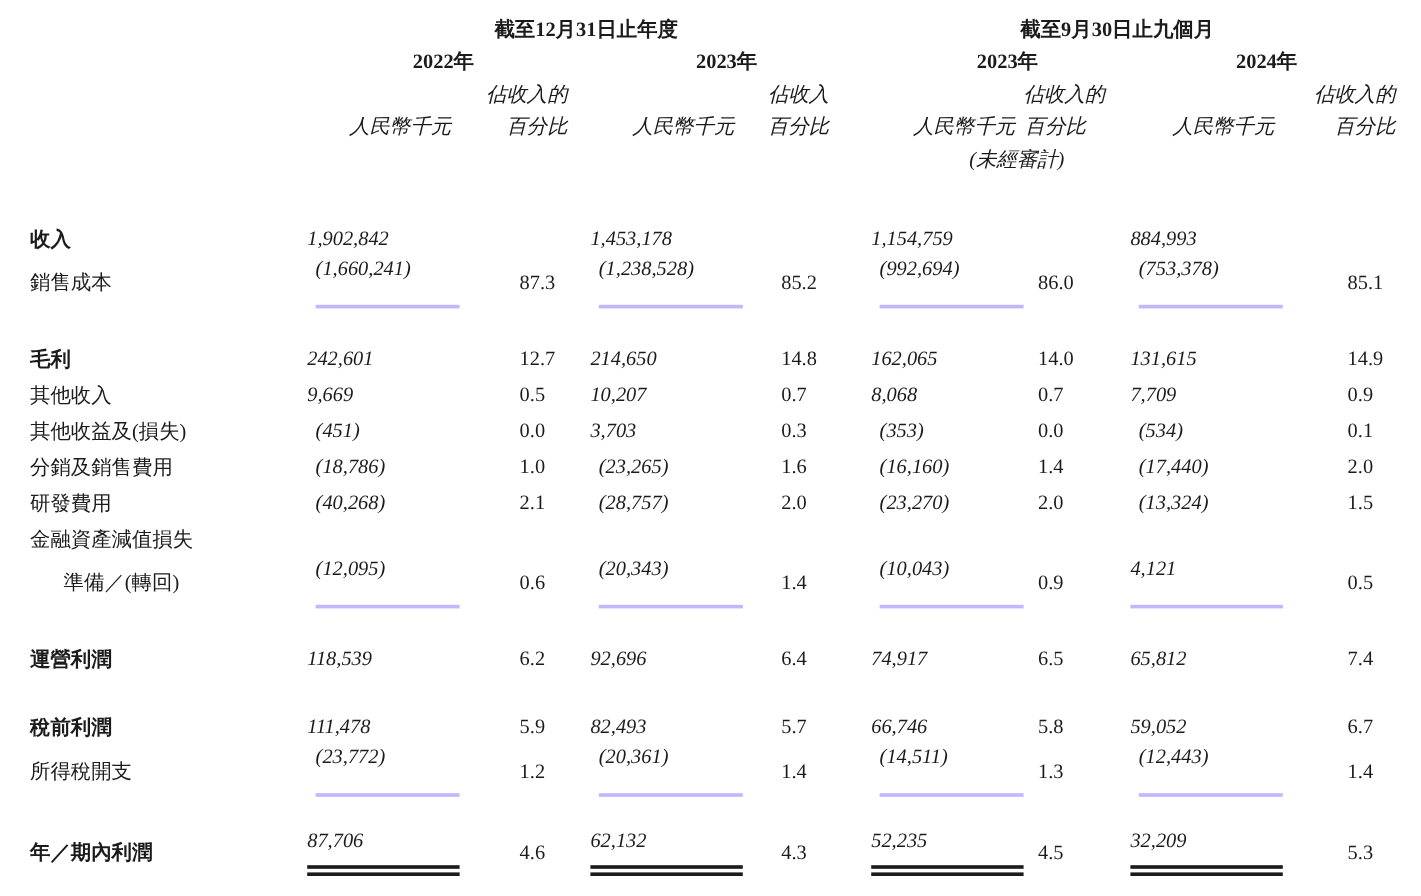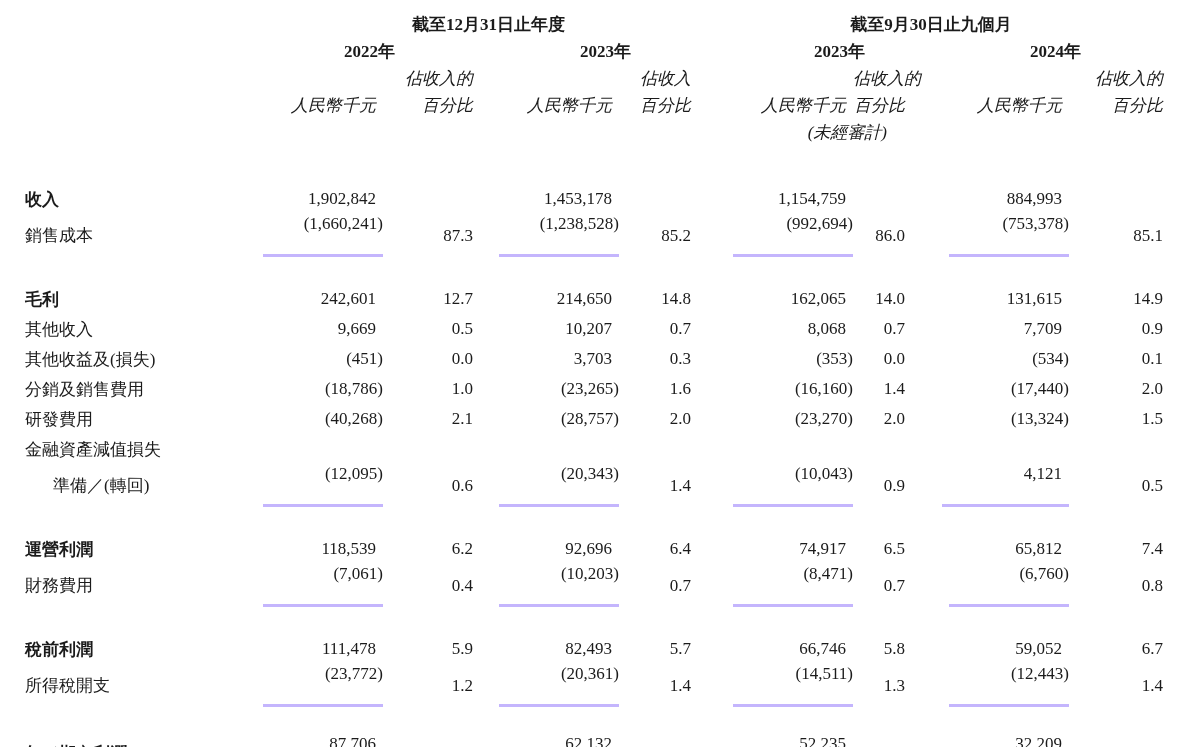--- a/index.html
+++ b/index.html
@@ -28,23 +28,23 @@
   tr.hB td{height:27px;}
   tr.hC td{height:27px;}
   tr.hD td{height:27px;}
   tr.hE td{height:33px;vertical-align:top;padding-top:4px;}
   tr.hsp td{height:30px;}
   tr.drow td{height:30px;vertical-align:middle;}
   tr.spacer td{height:27px;}
   
   .b{font-weight:bold;margin-top:48px;}
   .ind{text-indent:28px;}
-  .num{display:inline-block;min-width:120px;text-align:right;padding-right:7px;}
+  .num{display:inline-block;min-width:120px;text-align:left;padding-right:7px;font-style:italic;}
   .num.paren{padding-right:0;}
-  .pct{display:inline-block;min-width:40px;text-align:right;padding-right:4px;}
+  .pct{display:inline-block;min-width:40px;text-align:left;padding-right:4px;}
   .num.u{border-bottom:3px solid #c4b5fd;padding-bottom:20px;}
   .num.uu{border-bottom:9px double #1b1b1b;padding-bottom:10px;}
   .ihdr.pcth{padding-right:4px;}
   .amth{padding-right:7px;}
 </style>
 </head>
 <body>
 
 <table>
   <colgroup>
@@ -216,31 +216,20 @@
         <td class="lblcol b">運營利潤</td>
         <td class="acol"><span class="num">118,539</span></td>
         <td class="pcol"><span class="pct">6.2</span></td>
         <td class="acol"><span class="num">92,696</span></td>
         <td class="pcol"><span class="pct">6.4</span></td>
         <td class="acol"><span class="num">74,917</span></td>
         <td class="pcol"><span class="pct">6.5</span></td>
         <td class="acol"><span class="num">65,812</span></td>
         <td class="pcol"><span class="pct">7.4</span></td>
       </tr>
-      <tr class="drow">
-        <td class="lblcol">財務費用</td>
-        <td class="acol"><span class="num u paren">(7,061)</span></td>
-        <td class="pcol"><span class="pct">0.4</span></td>
-        <td class="acol"><span class="num u paren">(10,203)</span></td>
-        <td class="pcol"><span class="pct">0.7</span></td>
-        <td class="acol"><span class="num u paren">(8,471)</span></td>
-        <td class="pcol"><span class="pct">0.7</span></td>
-        <td class="acol"><span class="num u paren">(6,760)</span></td>
-        <td class="pcol"><span class="pct">0.8</span></td>
-      </tr>
       <tr class="spacer">
         <td colspan="9"></td>
       </tr>
       <tr class="drow">
         <td class="lblcol b">稅前利潤</td>
         <td class="acol"><span class="num">111,478</span></td>
         <td class="pcol"><span class="pct">5.9</span></td>
         <td class="acol"><span class="num">82,493</span></td>
         <td class="pcol"><span class="pct">5.7</span></td>
         <td class="acol"><span class="num">66,746</span></td>

